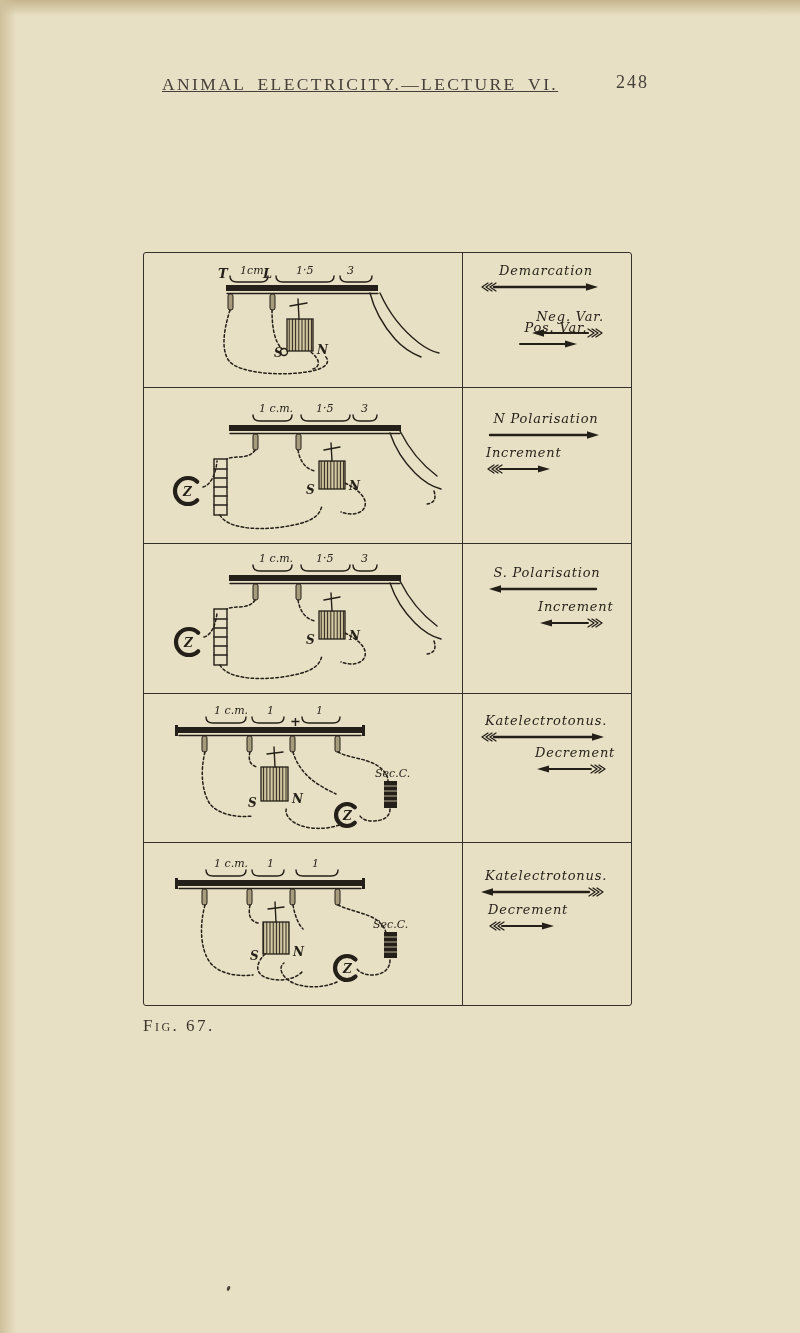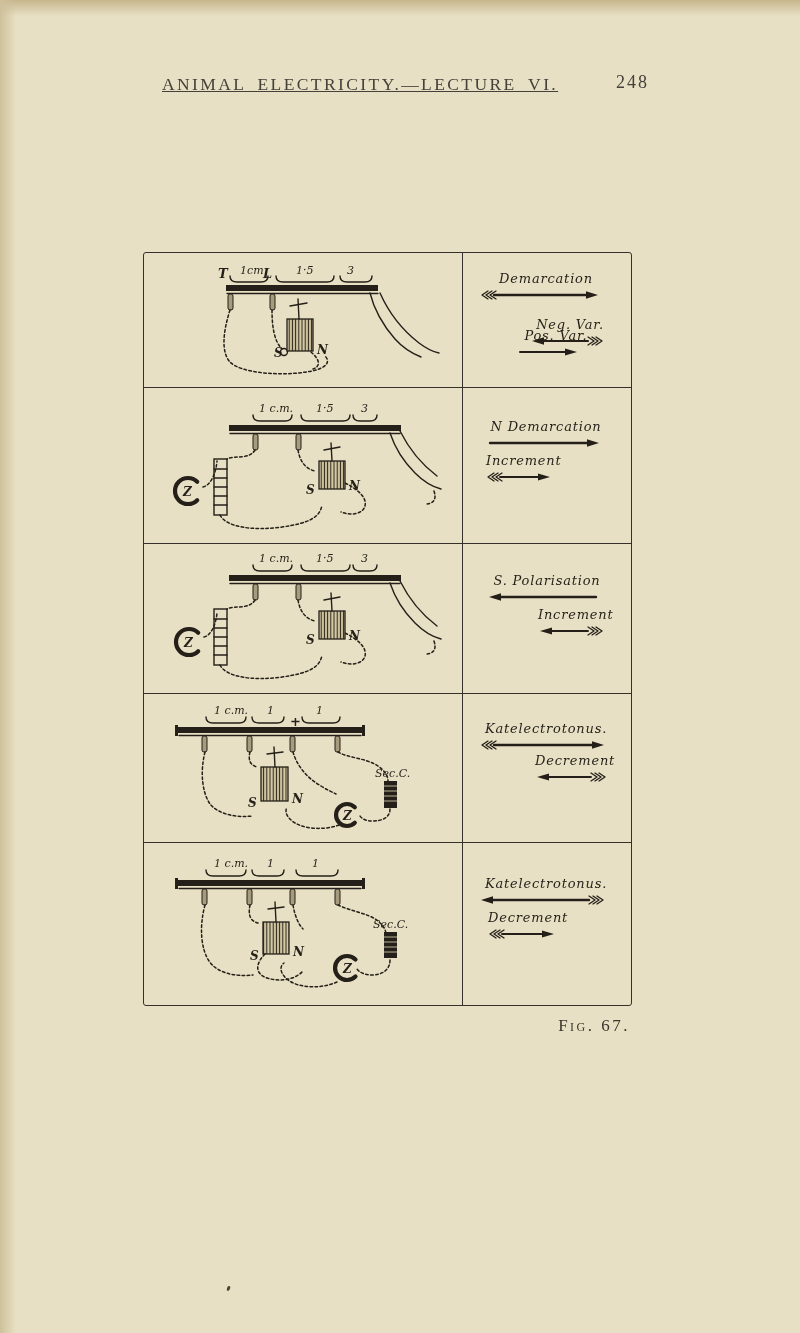--- a/index.html
+++ b/index.html
@@ -25,29 +25,29 @@
     position:absolute;left:143px;top:252px;width:487px;height:752px;
     border:1.6px solid #35302a;border-radius:3px;
   }
   .col-divider{position:absolute;left:318px;top:0;width:0;height:100%;
     border-left:1.4px solid #35302a;}
   .row-divider{position:absolute;left:0;width:100%;height:0;
     border-top:1.4px solid #35302a;}
   .fig-row{position:absolute;left:0;width:487px;}
   .cell-diagram{position:absolute;left:0;top:0;}
   .cell-labels{position:absolute;left:318px;top:0;width:169px;height:100%;}
-  .anno{position:absolute;margin-top:8px;}
+  .anno{position:absolute;}
   .anno-label{
     font-family:"DejaVu Serif", serif;font-style:italic;
     font-size:13px;letter-spacing:0.8px;color:#241f18;white-space:nowrap;
     text-align:center;
   }
   .anno-arrow{display:block;margin-top:2px;}
   .fig-caption{
-    position:absolute;left:143px;top:1016px;width:487px;text-align:right;
+    position:absolute;left:143px;top:1016px;width:487px;text-align:left;
     font-variant:small-caps;font-size:17px;letter-spacing:2.5px;color:#3c362e;
   }
   .ink-speck{position:absolute;left:227px;top:1286px;width:3px;height:5px;
     background:#4a4236;border-radius:50% 40% 60% 50%;transform:rotate(20deg);}
   
   svg .lbl{font-family:"DejaVu Serif", serif;font-style:italic;font-size:11px;fill:#241f18;}
   svg .big{font-family:"DejaVu Serif", serif;font-style:italic;font-weight:bold;font-size:13px;fill:#241f18;}
   svg .med{font-family:"DejaVu Serif", serif;font-style:italic;font-weight:bold;font-size:12px;fill:#241f18;}
   svg .solid{stroke:#241f18;fill:none;stroke-width:1.4;stroke-linecap:round;}
   svg .wire{stroke:#241f18;fill:none;stroke-width:1.5;stroke-dasharray:2.6 2.4;stroke-linecap:round;}
@@ -199,21 +199,21 @@
         <g>
           <line x1="188" y1="74" x2="187" y2="56" class="solid"></line>
           <line x1="180" y1="63" x2="196" y2="60" class="solid"></line>
         </g>
         <text class="med" x="162" y="107">S</text>
         <text class="med" x="205" y="103">N</text>
       </svg>
     </div>
     <div class="cell-labels">
       <div class="anno" style="left:25px;top:24px;width:118px">
-        <div class="anno-label">N Demarcation</div>
+        <div class="anno-label">N Polarisation</div>
         <svg class="anno-arrow" width="114" height="14" viewBox="0 0 114 14">
           <line class="arrowline" x1="3" y1="7" x2="102" y2="7" stroke-width="2.4"></line>
           <polygon class="head" points="112,7 100,3.2 100,10.8"></polygon>
         </svg>
       </div>
       <div class="anno" style="left:24px;top:58px;width:70px">
         <div class="anno-label">Increment</div>
         <svg class="anno-arrow" width="66" height="14" viewBox="0 0 66 14">
           <path class="feather" d="M2,7 l6,-4 M2,7 l6,4 M6,7 l6,-4 M6,7 l6,4 M10,7 l6,-4 M10,7 l6,4"></path>
           <line class="arrowline" x1="14" y1="7" x2="54" y2="7" stroke-width="1.9"></line>

